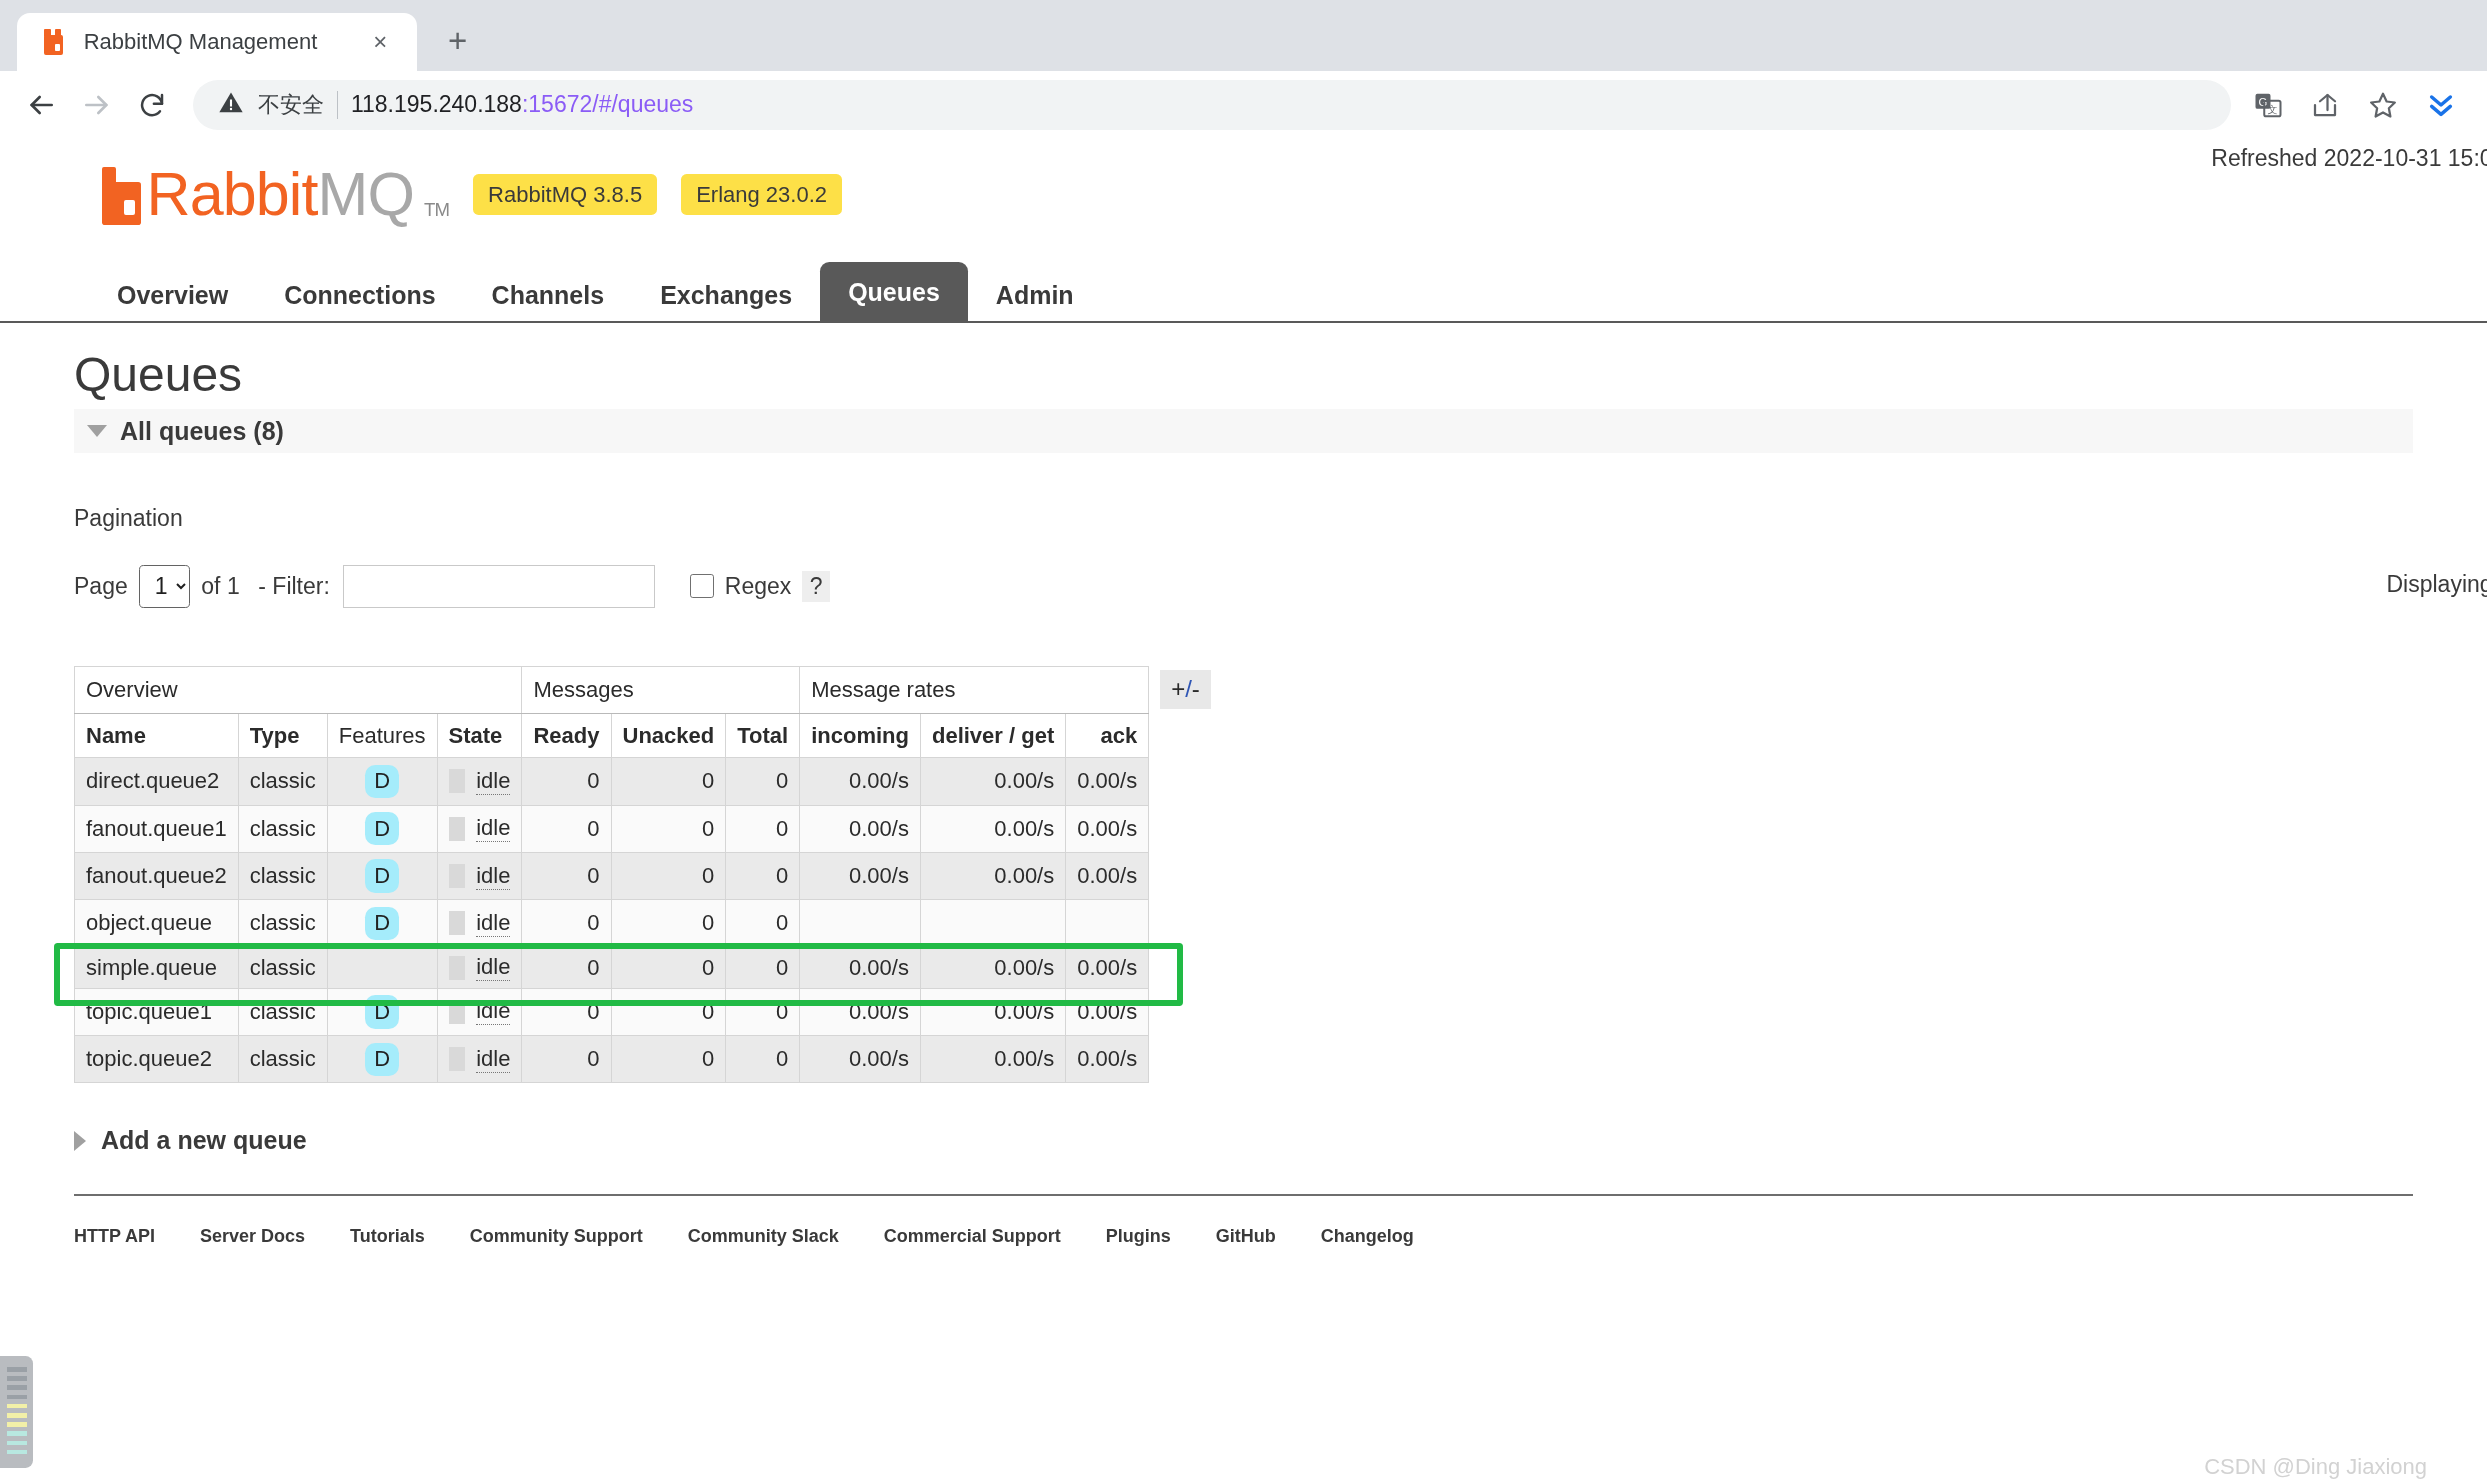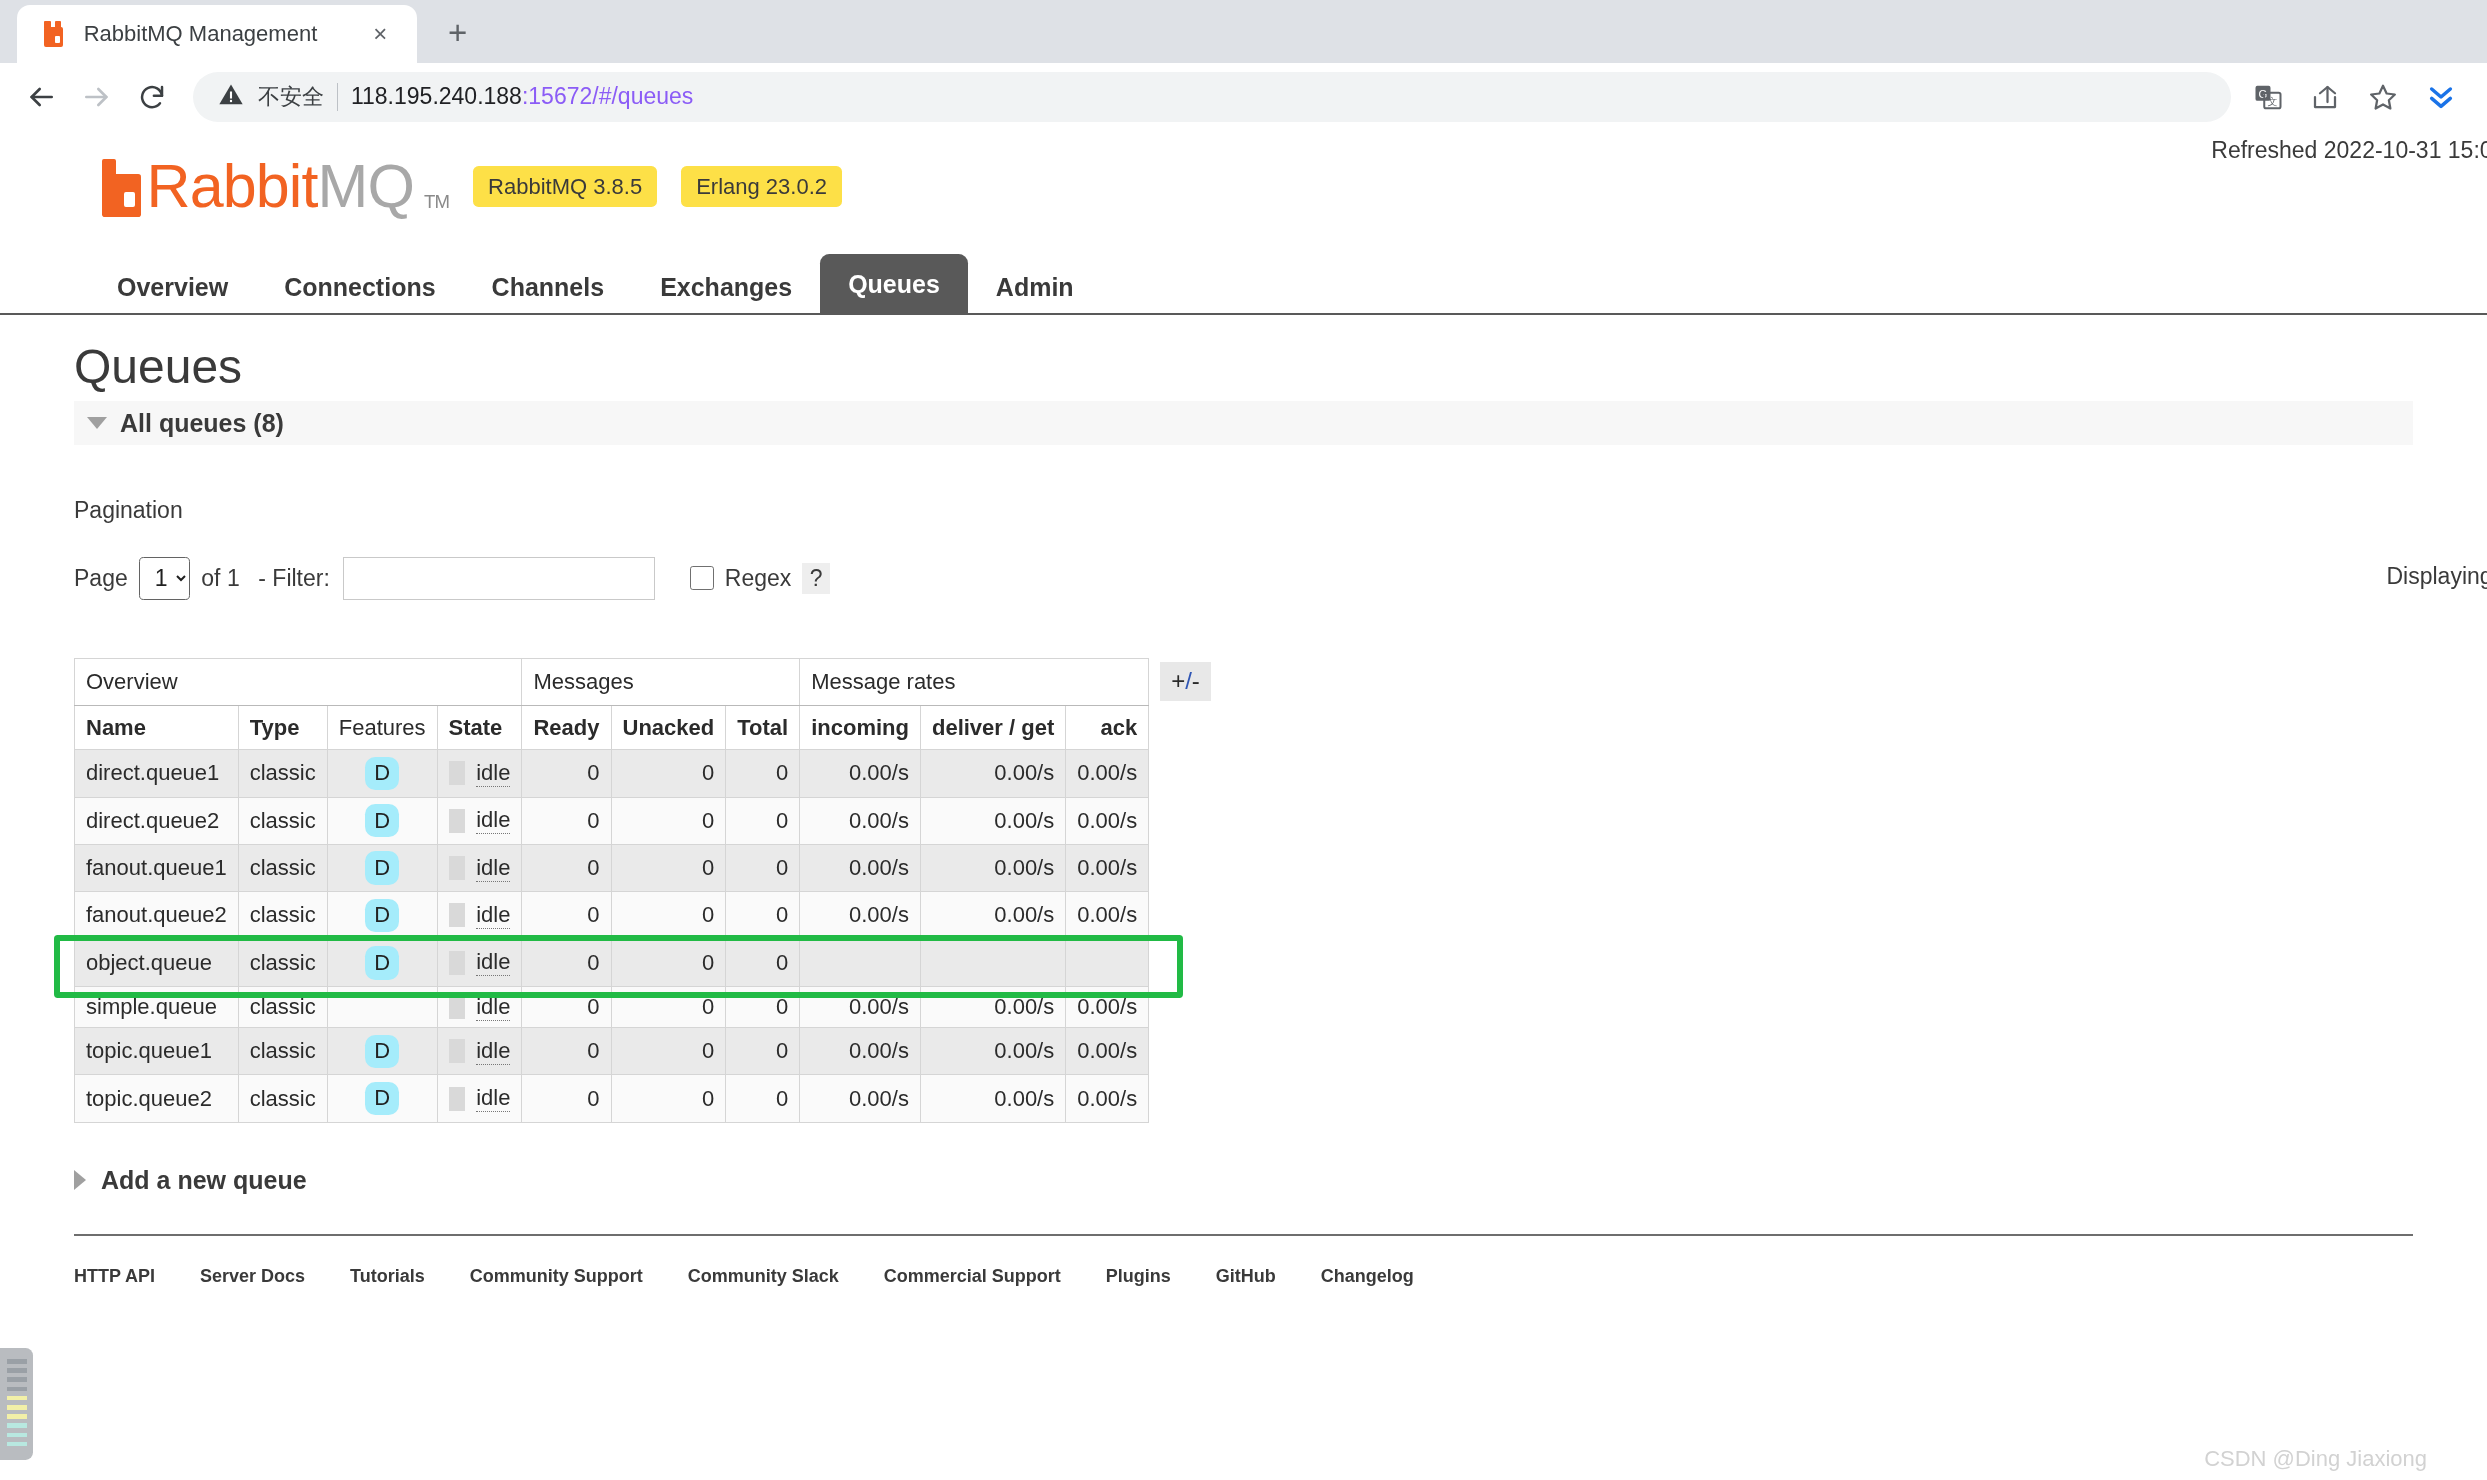--- a/index.html
+++ b/index.html
@@ -7,21 +7,21 @@
     width: 2487px; height: 1481px;
     font-family: "Liberation Sans", sans-serif;
     background: #ffffff;
     overflow: hidden;
   }
 
   
   .browser-chrome { width: 100%; background: #dee1e6; }
 
   .tabstrip {
-    height: 63px;
+    height: 71px;
     display: flex;
     align-items: flex-end;
     padding-left: 16.7px;
     position: relative;
   }
   .tab {
     display: flex;
     align-items: center;
     gap: 15px;
     height: 58px;
@@ -601,37 +601,20 @@
             <th class="num">Ready</th>
             <th class="num">Unacked</th>
             <th class="num">Total</th>
             <th class="num">incoming</th>
             <th class="num">deliver / get</th>
             <th class="num">ack</th>
           </tr>
         </thead>
         <tbody id="queues-body">
             <tr>
-              <td class="name">direct.queue1</td>
-              <td class="type">classic</td>
-              <td class="features"><span class="d-badge">D</span></td>
-              <td class="state">
-                <span class="state-inner">
-                  <span class="state-swatch"></span>
-                  <span class="state-link">idle</span>
-                </span>
-              </td>
-              <td class="num">0</td>
-              <td class="num">0</td>
-              <td class="num">0</td>
-              <td class="num">0.00/s</td>
-              <td class="num">0.00/s</td>
-              <td class="num">0.00/s</td>
-            </tr>
-            <tr>
               <td class="name">direct.queue2</td>
               <td class="type">classic</td>
               <td class="features"><span class="d-badge">D</span></td>
               <td class="state">
                 <span class="state-inner">
                   <span class="state-swatch"></span>
                   <span class="state-link">idle</span>
                 </span>
               </td>
               <td class="num">0</td>

